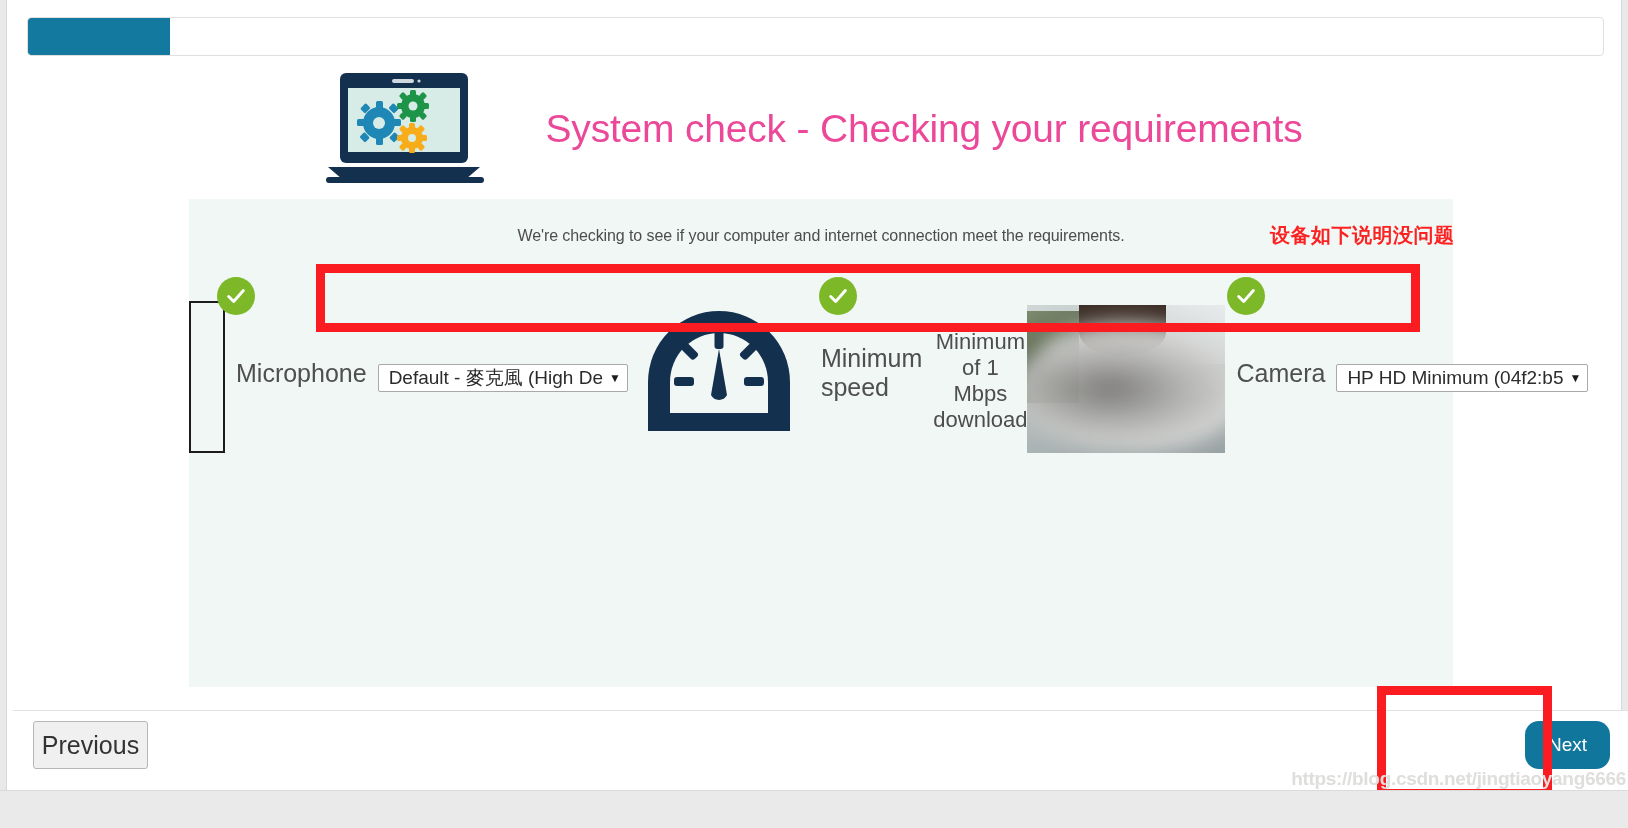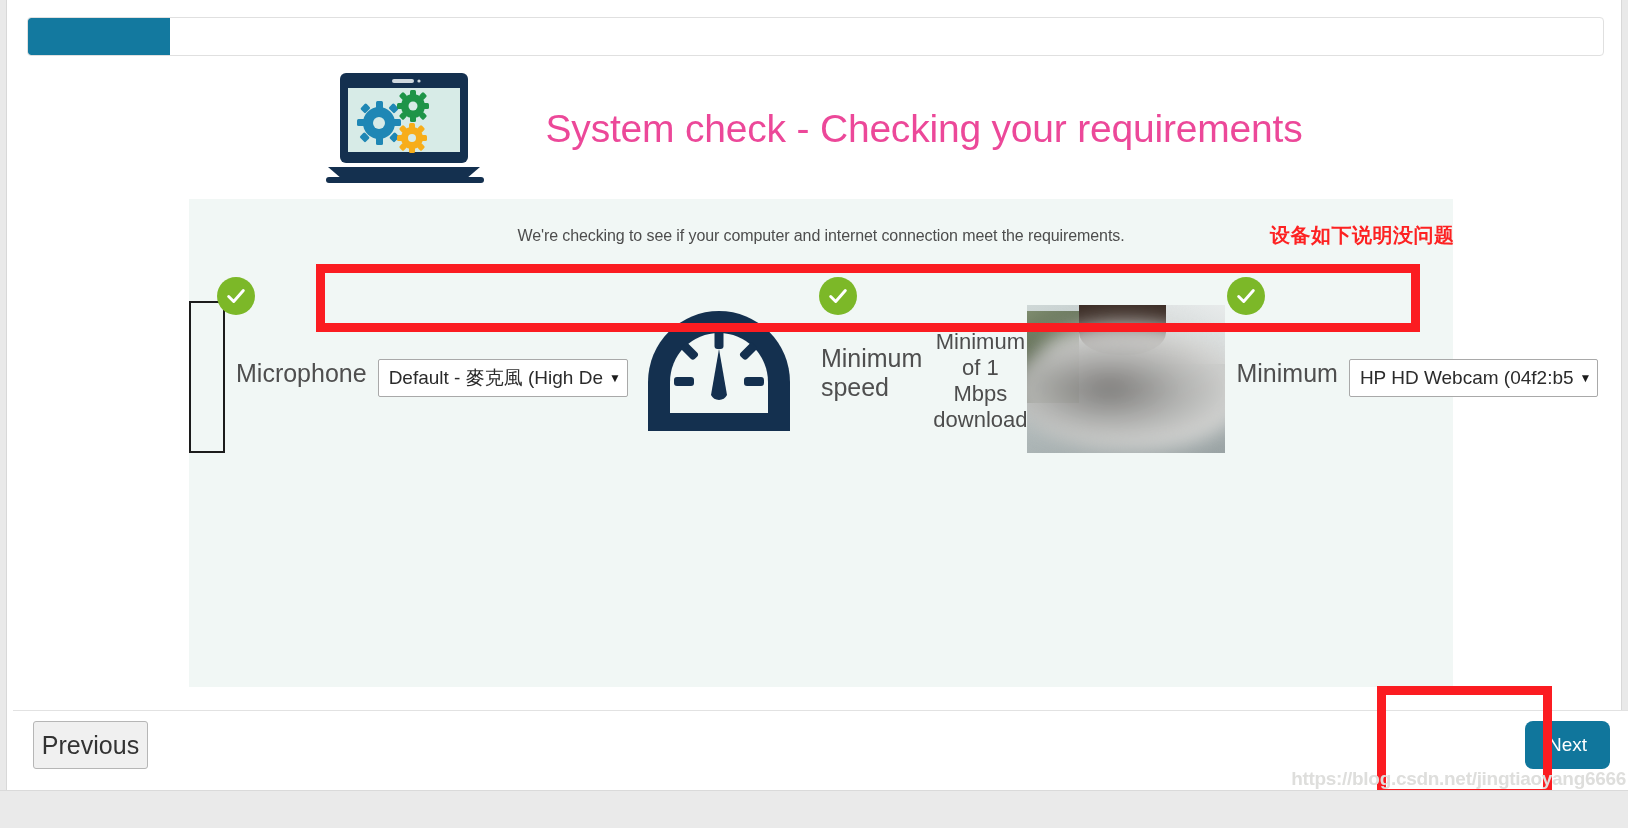--- a/index.html
+++ b/index.html
@@ -178,21 +178,21 @@
     background: radial-gradient(ellipse at 50% 50%, rgba(205,205,203,0.9), rgba(226,226,224,0.6) 70%, rgba(226,226,224,0) 100%);
     filter: blur(11px);
     border-radius: 50%;
   }
 
   
   .select-row { margin-top: 32px; height: 38px; display: flex; align-items: center; }
   .fake-select {
     display: inline-flex;
     align-items: center;
-    height: 38px;
+    height: 28px;
     padding: 0 6px 0 10px;
     border: 1px solid #a9a9a9;
     background: #ffffff;
     border-radius: 2px;
     font-size: 19px;
     color: #2b2b2b;
     max-width: 262px;
     white-space: nowrap;
     overflow: hidden;
   }
@@ -252,21 +252,21 @@
     color: #333333;
     font-family: "Liberation Sans", sans-serif;
     cursor: pointer;
   }
   .btn-next {
     position: absolute;
     right: 19px; top: 10px;
     width: 85px; height: 48px;
     background: #10769c;
     border: none;
-    border-radius: 8px;
+    border-radius: 14px;
     color: #ffffff;
     font-size: 19px;
     font-family: "Liberation Sans", sans-serif;
     cursor: pointer;
   }
   .watermark {
     position: absolute;
     right: 2px; top: 790px;
     transform: translateY(-100%);
     font-size: 19px;
@@ -404,24 +404,24 @@
               <div class="hair"></div>
               <div class="blur-blob2"></div>
               <div class="blur-blob"></div>
             </div>
             <div class="check-badge cam-check">
               <svg viewBox="0 0 24 24" aria-hidden="true">
                   <path d="M4 12.5 L9.5 18 L20 6" fill="none" stroke="#ffffff" stroke-width="3.2" stroke-linecap="round" stroke-linejoin="round"></path>
                 </svg>
             </div>
           </div>
-          <div class="col-title">Minimum</div>
+          <div class="col-title">Camera</div>
           <div class="select-row">
             <div class="fake-select">
-              <span class="sel-text">HP HD Webcam (04f2:b5</span>
+              <span class="sel-text">HP HD Minimum (04f2:b5</span>
               <span class="caret">▼</span>
             </div>
           </div>
         </div>
 
       </div>
     </div>
 
     <div class="footer">
       <button class="btn-prev">Previous</button>

